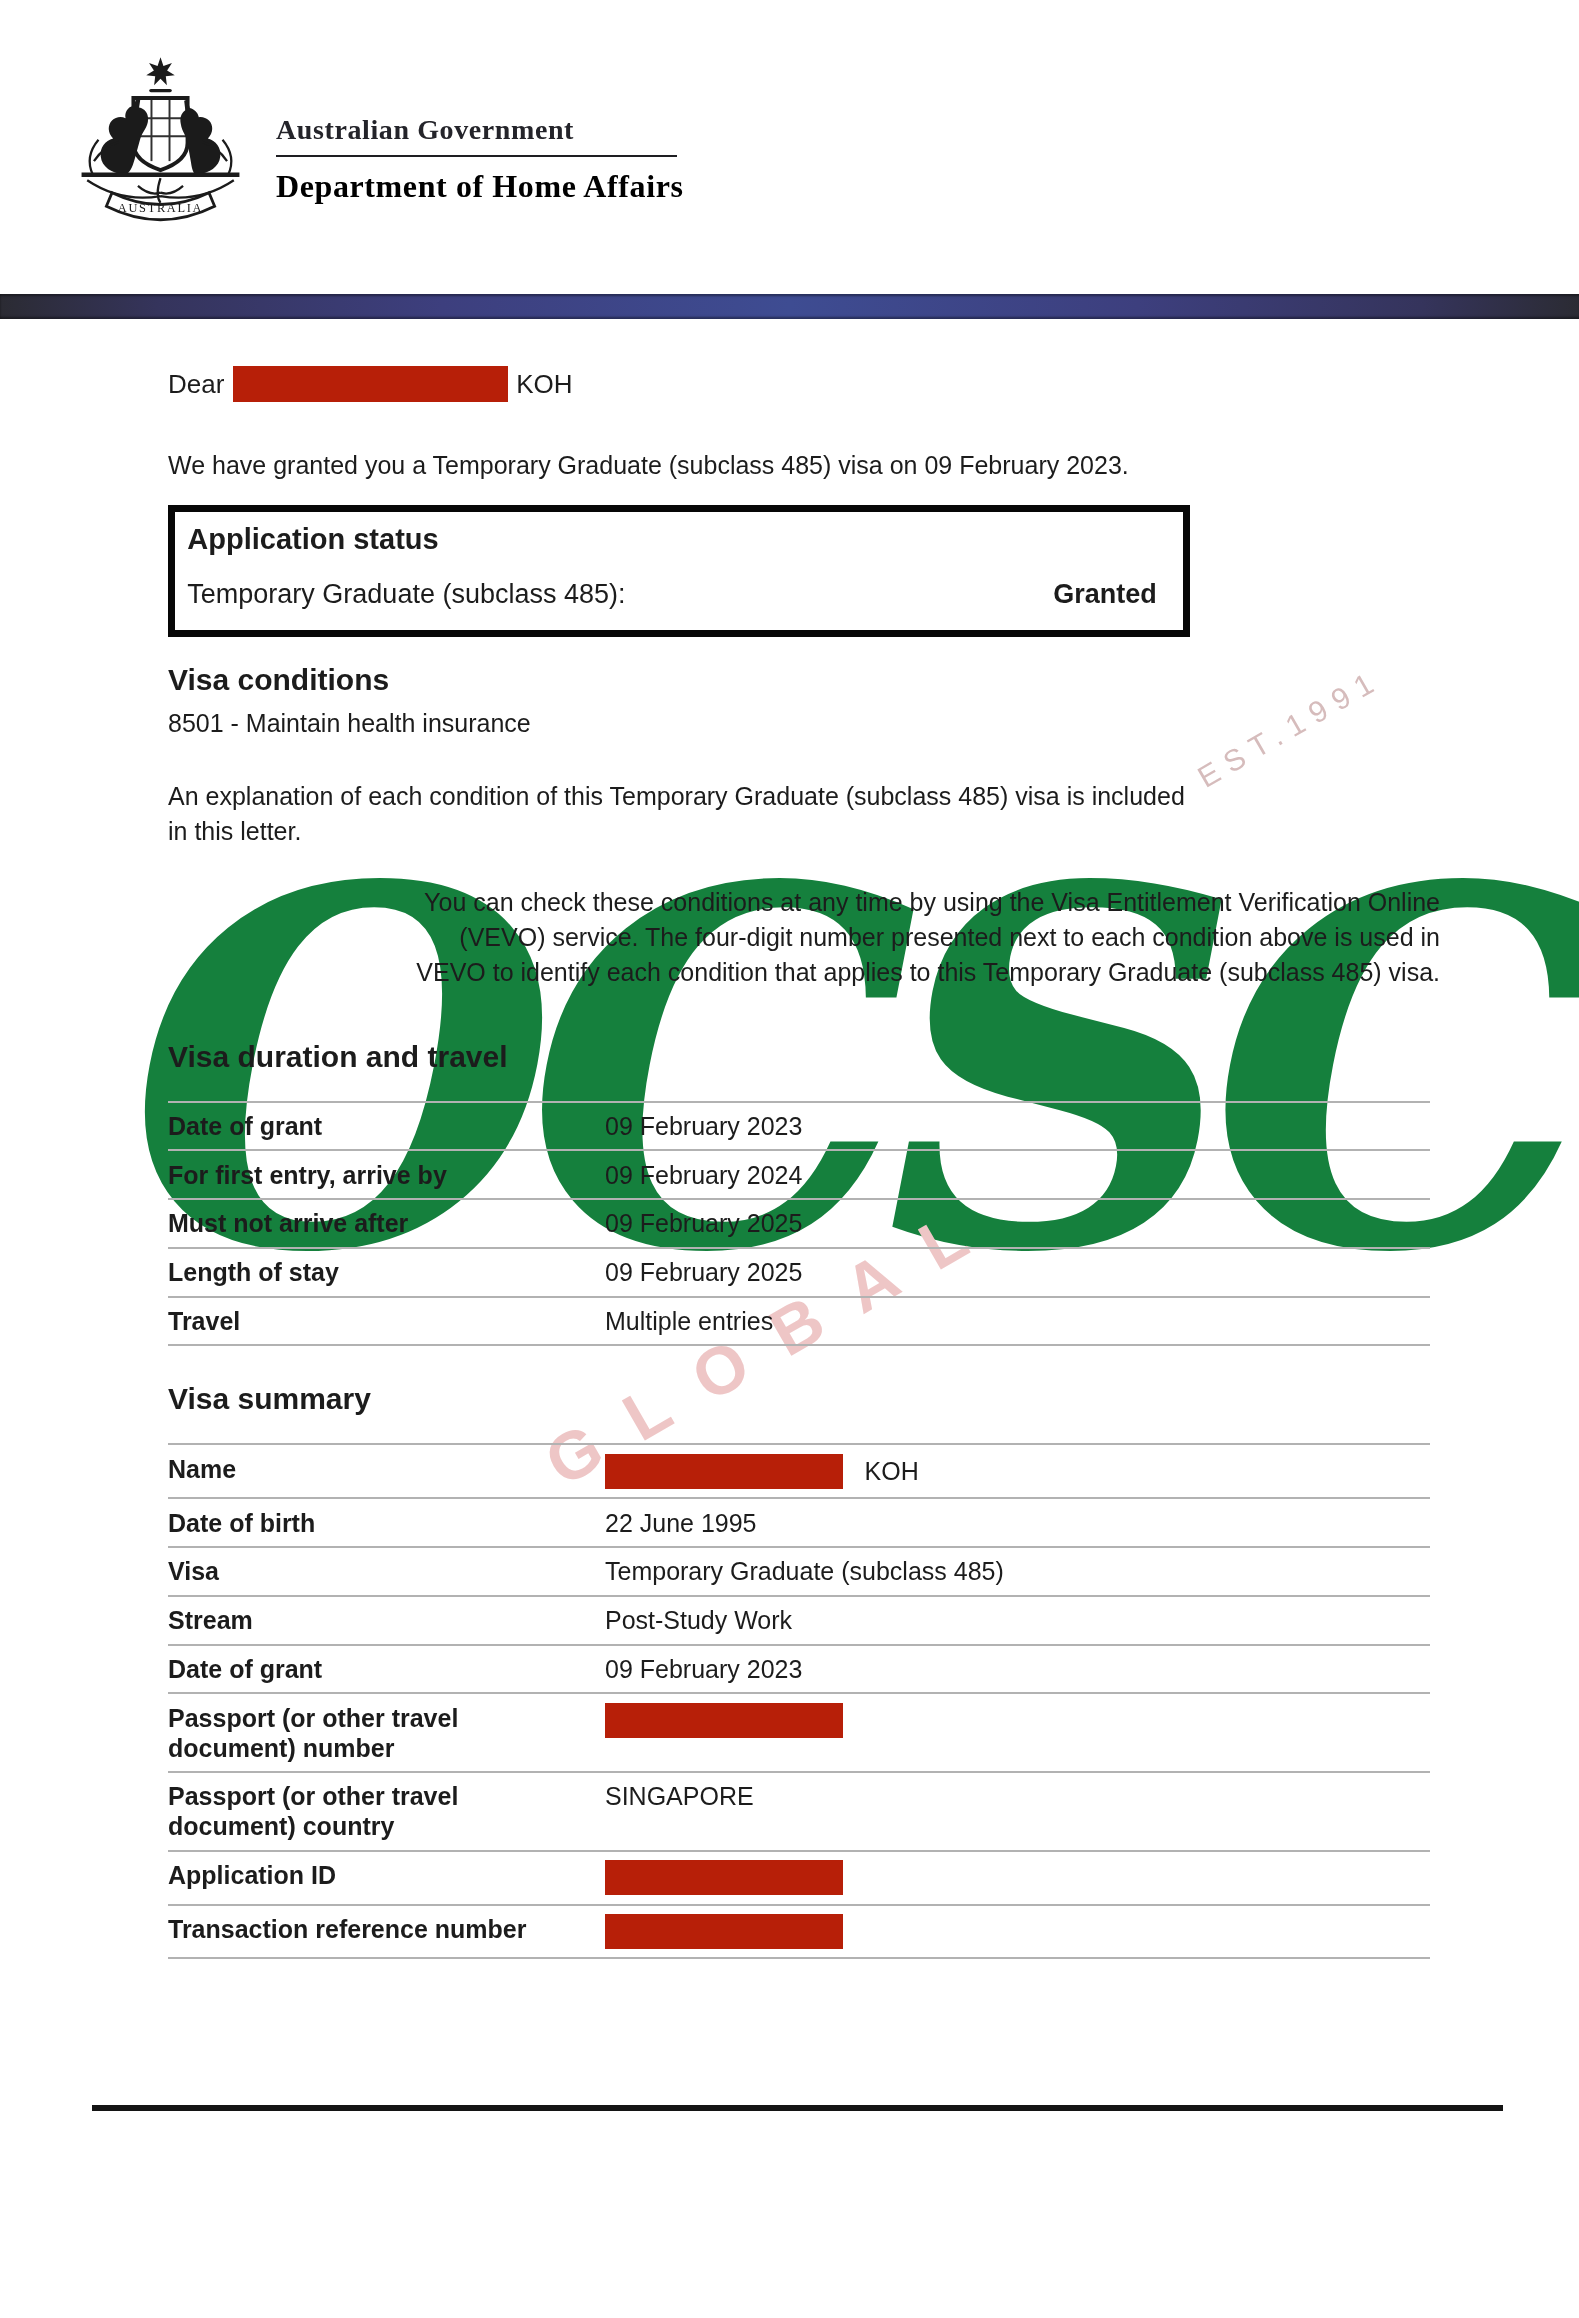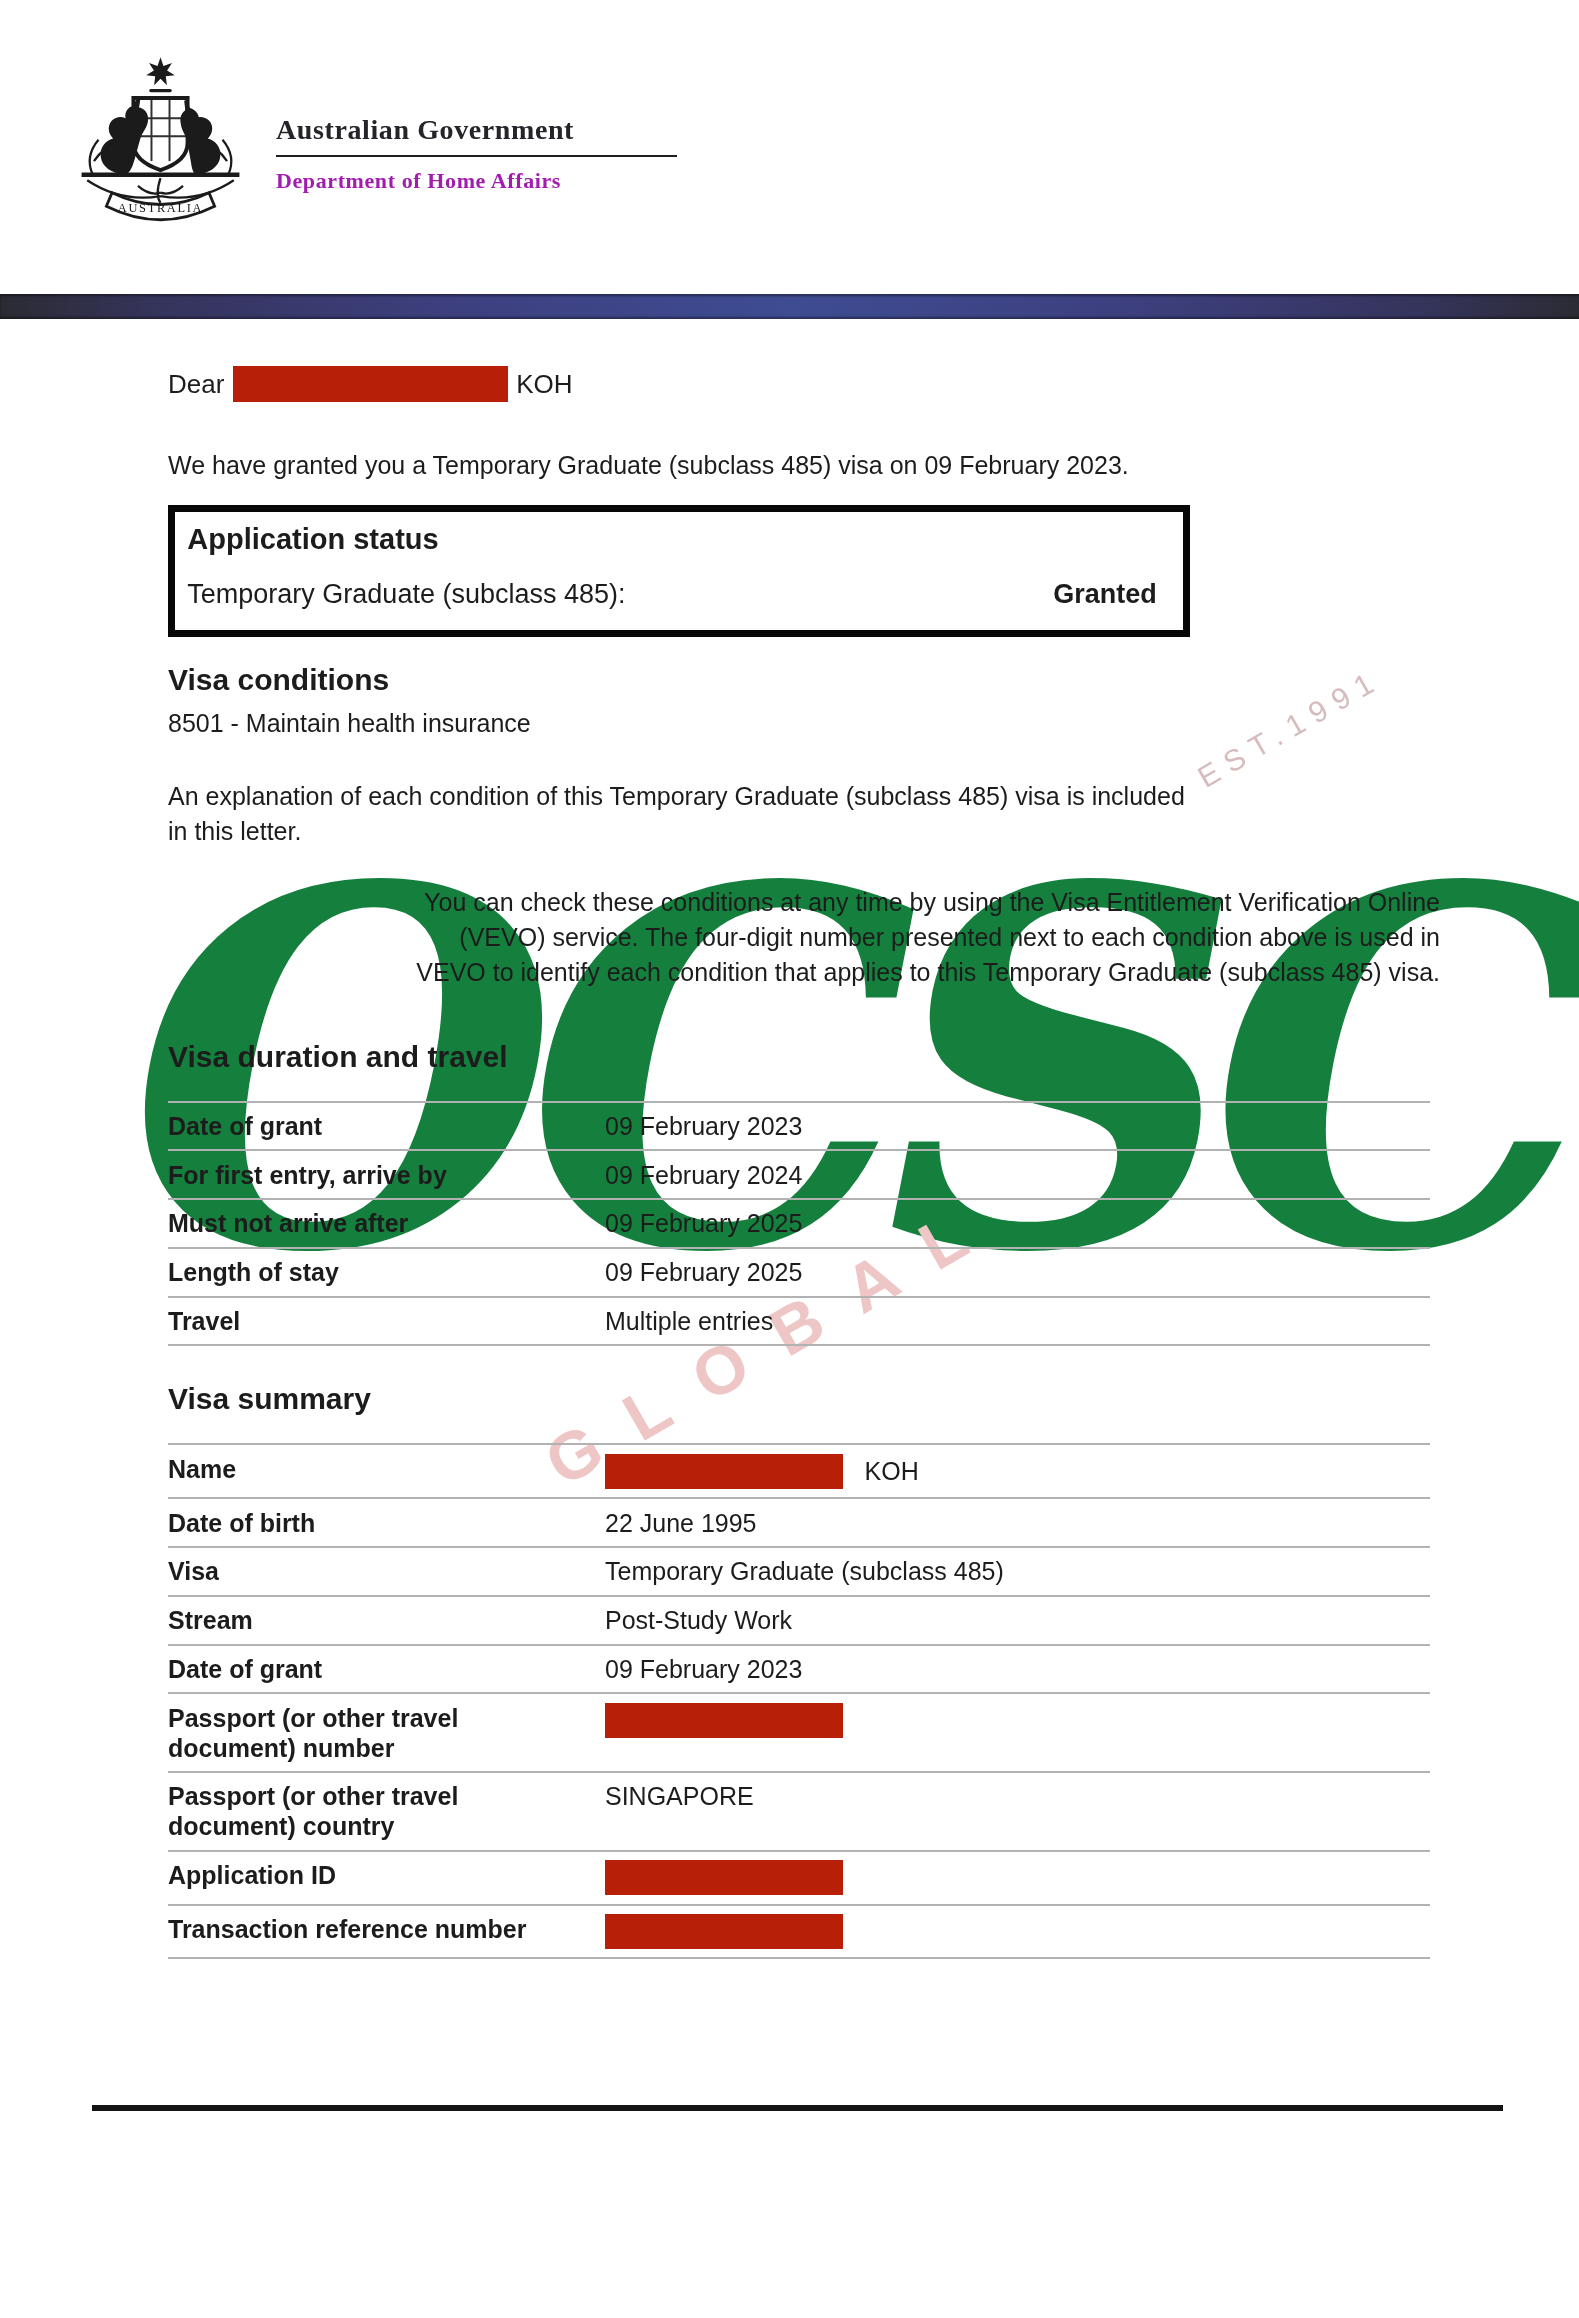--- a/index.html
+++ b/index.html
@@ -40,21 +40,21 @@
   
   .coat-of-arms { position:absolute; left:59px; top:55px; width:203px; height:175px; z-index:2; }
   .header-text { position:absolute; left:276px; top:114px; z-index:2; }
   .agency-name {
     font-family:"Liberation Serif", serif; font-weight:bold;
     font-size:28px; color:#24242a; letter-spacing:0.6px;
   }
   .header-rule { width:401px; height:2.2px; background:#1e1e22; margin:9px 0 11.2px 0; }
   .department-name {
     font-family:"Liberation Serif", serif; font-weight:bold;
-    font-size:22px; color:#a21caf; letter-spacing:0.6px;
+    font-size:32px; color:#000000; letter-spacing:0.6px;
   }
 
   .banner-bar {
     position:absolute; left:0; top:294px; width:1580px; height:25px; z-index:2;
     background:linear-gradient(90deg,
       #2b2b33 0%, #35345c 10%, #3d3f7e 28%, #3e4c92 50%,
       #3d3f7e 72%, #35345c 90%, #2b2b33 100%);
     box-shadow:inset 0 2.2px 1.7px rgba(0,0,0,0.35), inset 0 -2.2px 1.7px rgba(0,0,0,0.35);
   }
 

